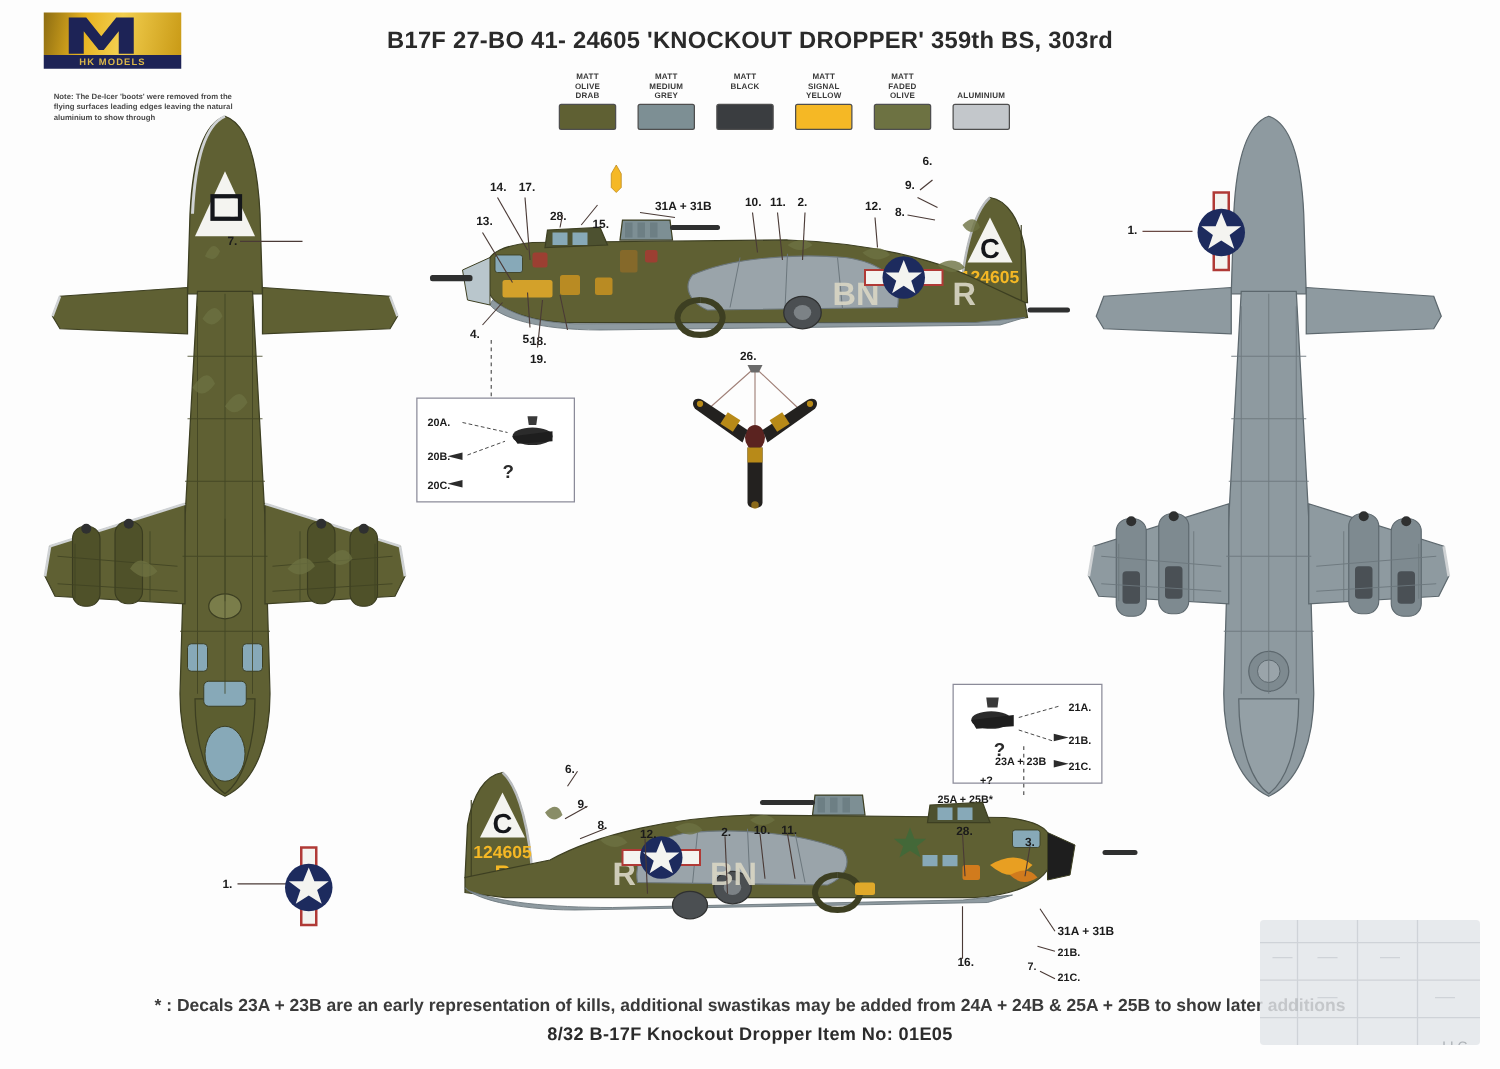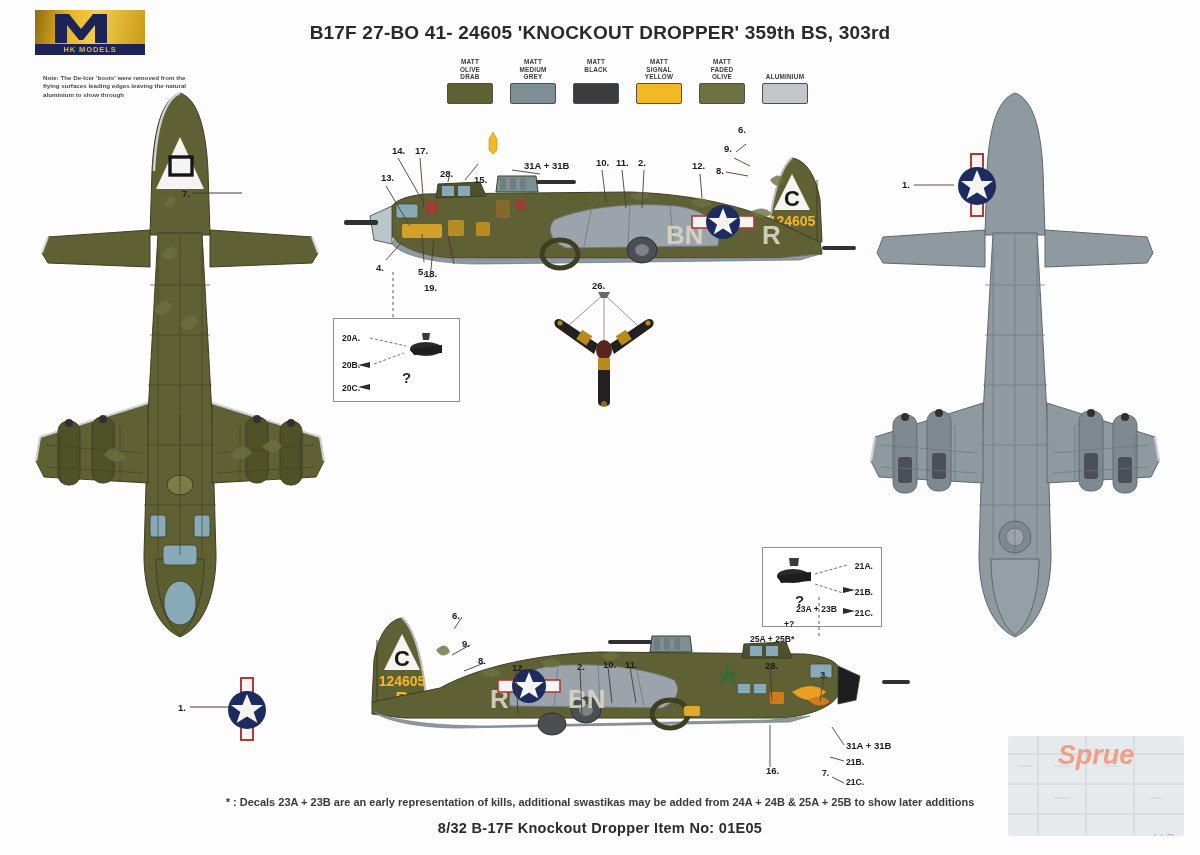--- a/index.html
+++ b/index.html
@@ -39,21 +39,21 @@
   .plate{position:absolute;}
   svg{display:block;overflow:visible;}
 
   .cal{position:absolute;font-size:9.5px;font-weight:bold;color:#1b1b1b;white-space:nowrap;}
   .cal.sm{font-size:8.6px;}
 
   .detbox{position:absolute;border:1.4px solid #8b8b99;background:#ffffff;}
   .detbox .q{position:absolute;font-size:15px;font-weight:bold;color:#2b2b2b;}
 
   .footnote{position:absolute;left:0;top:796px;width:1200px;text-align:center;
-    font-size:11px;font-weight:bold;color:#3a3a3a;}
+    font-size:14px;font-weight:bold;color:#3a3a3a;}
   .subtitle{position:absolute;left:0;top:820px;width:1200px;text-align:center;
     font-size:14.5px;font-weight:bold;color:#2b2b2b;letter-spacing:.3px;}
 
   
   .wm{position:absolute;left:1008px;top:736px;width:176px;height:100px;
     background:#e3e6ea;border-radius:3px;opacity:.82;overflow:hidden;}
   .wm-grid{position:absolute;inset:0;opacity:.5;}
   .wm-t{position:absolute;width:100%;text-align:center;font-weight:bold;font-style:italic;}
   .wm-1{top:4px;font-size:27px;color:#f08a6a;}
   .wm-2{top:30px;font-size:29px;color:#ffffff;text-shadow:0 0 1px #9aa0a6,1px 1px 0 #b9bec4;}
@@ -546,17 +546,16 @@
   <div class="footnote">* : Decals 23A + 23B are an early representation of kills, additional swastikas may be added from 24A + 24B &amp; 25A + 25B to show later additions</div>
   <div class="subtitle">8/32 B-17F Knockout Dropper Item No: 01E05</div>
 
   <div class="wm">
     <svg class="wm-grid" viewBox="0 0 176 100">
       <g stroke="#aab0b6" stroke-width="1" fill="none">
         <path d="M0 18 H176 M0 48 H176 M0 78 H176 M30 0 V100 M78 0 V100 M126 0 V100"></path>
         <path d="M10 30 h16 M46 30 h16 M96 30 h16 M140 62 h16 M46 62 h16"></path>
       </g>
     </svg>
-    <div class="wm-t wm-1">Sprue</div>
     <div class="wm-4">LLC</div>
   </div>
 
 </div>
 
 </body></html>

